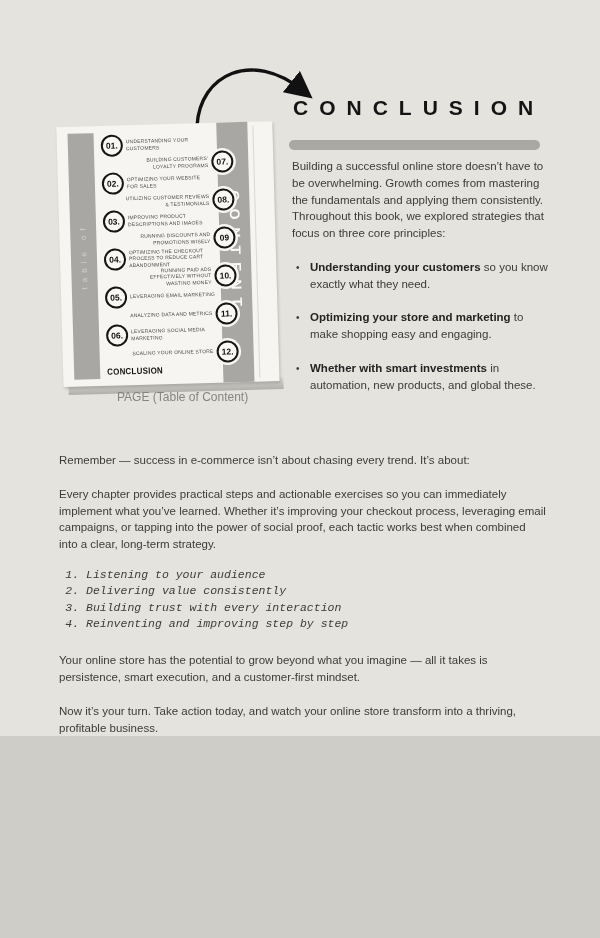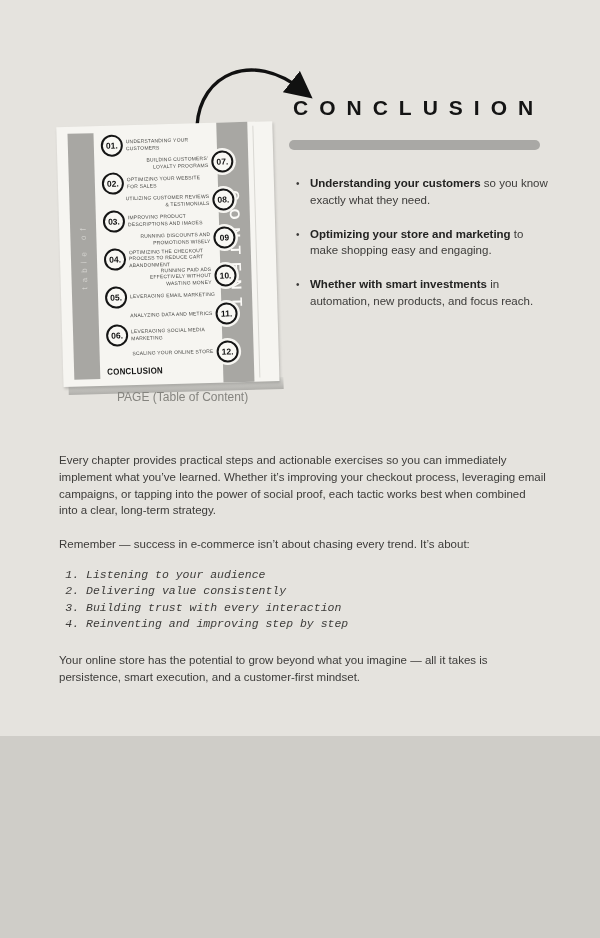--- a/index.html
+++ b/index.html
@@ -253,41 +253,43 @@
           <span class="toc-circle">12.</span>
         </div>
       </div>
 
       <div class="book-footer">CONCLUSION</div>
     </div>
   </div>
   <div class="book-caption">PAGE (Table of Content)</div>
 
   <div class="intro">
+    <p>Building a successful online store doesn’t have to be overwhelming. Growth comes from mastering the fundamentals and applying them consistently. Throughout this book, we explored strategies that focus on three core principles:</p>
     <ul class="intro-bullets">
       <li class="bullet-item">
         <span class="bullet-dot">•</span>
         <span class="bullet-text"><span class="bullet-bold">Understanding your customers</span><span> so you know exactly what they need.</span></span>
       </li>
       <li class="bullet-item">
         <span class="bullet-dot">•</span>
         <span class="bullet-text"><span class="bullet-bold">Optimizing your store and marketing</span><span> to make shopping easy and engaging.</span></span>
       </li>
       <li class="bullet-item">
         <span class="bullet-dot">•</span>
-        <span class="bullet-text"><span class="bullet-bold">Whether with smart investments</span><span> in automation, new products, and focus reach.</span></span>
+        <span class="bullet-text"><span class="bullet-bold">Whether with smart investments</span><span> in automation, new products, and global these.</span></span>
       </li>
     </ul>
   </div>
 
   <div class="body-section">
+    <p>Remember — success in e-commerce isn’t about chasing every trend. It’s about:</p>
     <p>Every chapter provides practical steps and actionable exercises so you can immediately implement what you’ve learned. Whether it’s improving your checkout process, leveraging email campaigns, or tapping into the power of social proof, each tactic works best when combined into a clear, long-term strategy.</p>
-    <p>Remember — success in e-commerce isn’t about chasing every trend. It’s about:</p>
     <ol class="body-list">
       <li>Listening to your audience</li>
       <li>Delivering value consistently</li>
       <li>Building trust with every interaction</li>
       <li>Reinventing and improving step by step</li>
     </ol>
     <p>Your online store has the potential to grow beyond what you imagine — all it takes is persistence, smart execution, and a customer-first mindset.</p>
+    <p>Now it’s your turn. Take action today, and watch your online store transform into a thriving, profitable business.</p>
   </div>
 
 </div>
 
 </body></html>

